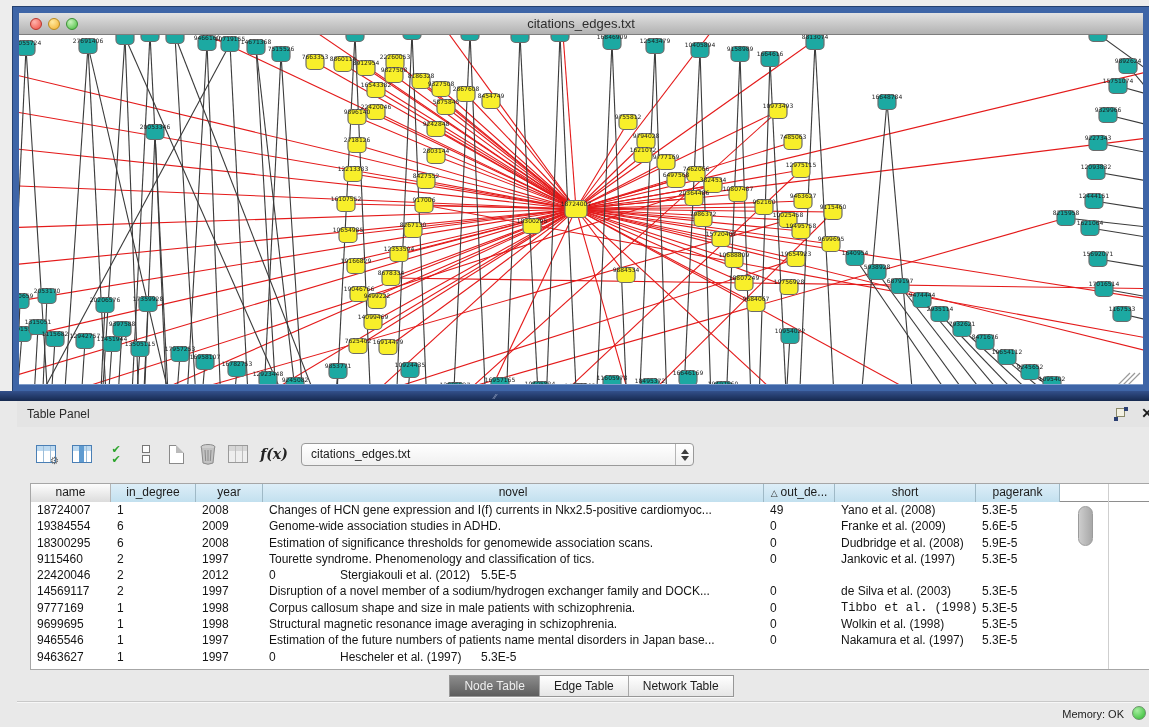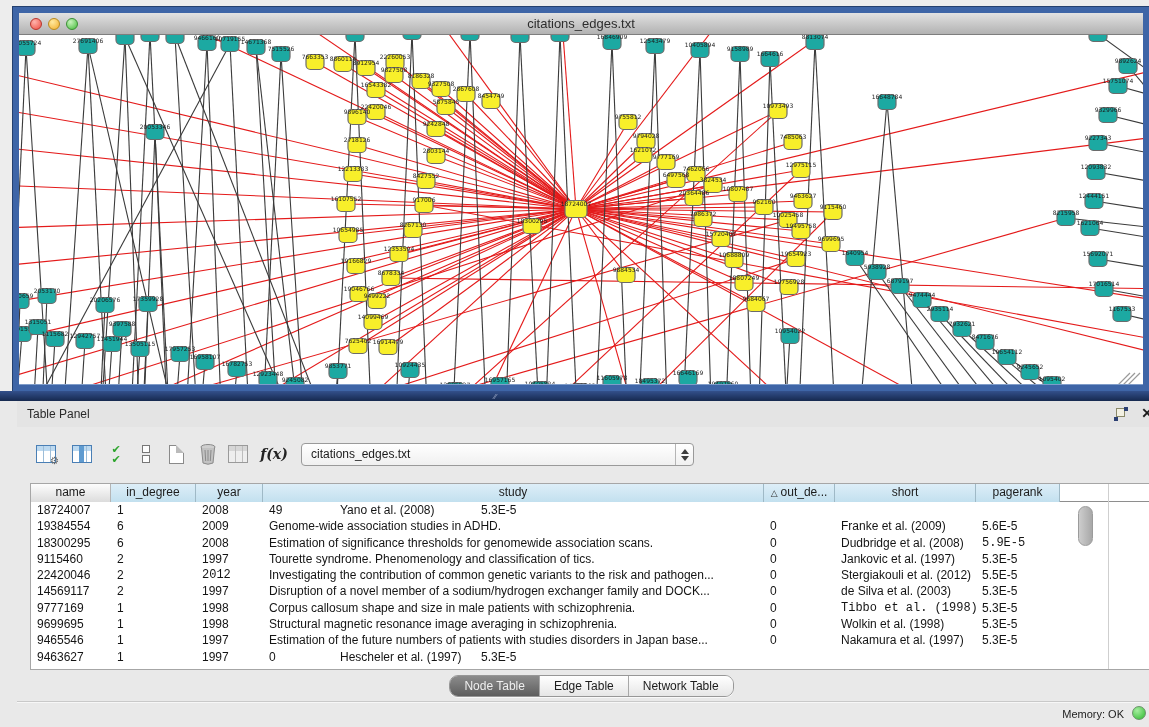--- a/index.html
+++ b/index.html
@@ -54,21 +54,21 @@
   .hcell.name { background:linear-gradient(#fdfdfd,#dcdcdc); border-right:1px solid #b5b5b5; }
   .hcell .tri { font-size:9px; margin-right:3px; color:#333; }
   #tbody { position:absolute; left:0; top:18px; right:0; bottom:0; }
   .trow { display:flex; height:16.3px; }
   .tcell { font-size:12px; color:#141414; line-height:16px; padding-left:6px; white-space:nowrap; overflow:hidden; }
   .scroll-sep { position:absolute; right:44px; top:0; bottom:0; border-left:1px solid #cfcfcf; }
   .vthumb { position:absolute; right:60px; top:22px; width:15px; height:40px; border-radius:8px;
             background:linear-gradient(90deg,#cdcdcd,#a8a8a8); border:1px solid #9b9b9b; }
 
   #tabs-bar { position:absolute; left:0; top:271px; width:100%; height:26px; text-align:center; }
-  #seg { display:inline-flex; margin-top:3px; border:1px solid #979797; border-radius:9px; overflow:hidden;
+  #seg { display:inline-flex; margin-top:3px; border:1px solid #979797; border-radius:0; overflow:hidden;
          box-shadow:0 1px 0 rgba(255,255,255,.7); }
   .seg-btn { padding:0 14px; height:20px; line-height:20px; font-size:12px; color:#1c1c1c;
              background:linear-gradient(#ffffff,#e6e6e6); border-left:1px solid #a8a8a8; }
   .seg-btn:first-child { border-left:none; }
   .seg-btn.active { background:linear-gradient(#8c8c8c,#5e5e5e); color:#efefef; }
 
   #status-row { position:absolute; left:0; top:300px; width:100%; height:26px; border-top:1px solid #c9c9c9;
                 box-shadow: inset 0 1px 0 #f7f7f7; }
   #memory-label { position:absolute; right:42px; top:6px; font-size:11px; color:#222; }
   #memory-dot { position:absolute; right:20px; top:4px; width:14px; height:14px; border-radius:50%;
@@ -621,66 +621,66 @@
           <span class="arr-down"></span>
         </span>
     </div>
   </div>
 
   <div id="table-wrap">
     <div id="thead">
         <div class="hcell name" style="width: 80px;">name</div>
         <div class="hcell" style="width: 85px;">in_degree</div>
         <div class="hcell" style="width: 67px;">year</div>
-        <div class="hcell" style="width: 501px;">study</div>
+        <div class="hcell" style="width: 501px;">novel</div>
         <div class="hcell" style="width: 71px;"><span class="tri">△</span>out_de...</div>
         <div class="hcell" style="width: 141px;">short</div>
         <div class="hcell" style="width: 84px;">pagerank</div>
       </div>
     <div id="tbody">
         <div class="trow">
           <div class="tcell" style="width: 80px;">18724007</div>
           <div class="tcell" style="width: 85px;">1</div>
           <div class="tcell" style="width: 67px;">2008</div>
+          <div class="tcell" style="width: 501px;">Changes of HCN gene expression and I(f) currents in Nkx2.5-positive cardiomyoc...</div>
           <div class="tcell" style="width: 71px;">49</div>
           <div class="tcell" style="width: 141px;">Yano et al. (2008)</div>
           <div class="tcell" style="width: 84px;">5.3E-5</div>
         </div>
         <div class="trow">
           <div class="tcell" style="width: 80px;">19384554</div>
           <div class="tcell" style="width: 85px;">6</div>
           <div class="tcell" style="width: 67px;">2009</div>
           <div class="tcell" style="width: 501px;">Genome-wide association studies in ADHD.</div>
           <div class="tcell" style="width: 71px;">0</div>
           <div class="tcell" style="width: 141px;">Franke et al. (2009)</div>
           <div class="tcell" style="width: 84px;">5.6E-5</div>
         </div>
         <div class="trow">
           <div class="tcell" style="width: 80px;">18300295</div>
           <div class="tcell" style="width: 85px;">6</div>
           <div class="tcell" style="width: 67px;">2008</div>
           <div class="tcell" style="width: 501px;">Estimation of significance thresholds for genomewide association scans.</div>
           <div class="tcell" style="width: 71px;">0</div>
           <div class="tcell" style="width: 141px;">Dudbridge et al. (2008)</div>
-          <div class="tcell" style="width: 84px; font-family: Liberation Mono, monospace;">5.9E-5</div>
+          <div class="tcell" style="width: 84px;">5.9E-5</div>
         </div>
         <div class="trow">
           <div class="tcell" style="width: 80px;">9115460</div>
           <div class="tcell" style="width: 85px;">2</div>
           <div class="tcell" style="width: 67px;">1997</div>
           <div class="tcell" style="width: 501px;">Tourette syndrome. Phenomenology and classification of tics.</div>
           <div class="tcell" style="width: 71px;">0</div>
           <div class="tcell" style="width: 141px;">Jankovic et al. (1997)</div>
           <div class="tcell" style="width: 84px;">5.3E-5</div>
         </div>
         <div class="trow">
           <div class="tcell" style="width: 80px;">22420046</div>
           <div class="tcell" style="width: 85px;">2</div>
-          <div class="tcell" style="width: 67px; font-family: Liberation Mono, monospace;">2012</div>
-          <div class="tcell" style="width: 501px;">Investigating the contribution of common genetic variants to the risk and pathogen...</div>
+          <div class="tcell" style="width: 67px;">2012</div>
           <div class="tcell" style="width: 71px;">0</div>
           <div class="tcell" style="width: 141px;">Stergiakouli et al. (2012)</div>
           <div class="tcell" style="width: 84px;">5.5E-5</div>
         </div>
         <div class="trow">
           <div class="tcell" style="width: 80px;">14569117</div>
           <div class="tcell" style="width: 85px;">2</div>
           <div class="tcell" style="width: 67px;">1997</div>
           <div class="tcell" style="width: 501px;">Disruption of a novel member of a sodium/hydrogen exchanger family and DOCK...</div>
           <div class="tcell" style="width: 71px;">0</div>
@@ -702,21 +702,21 @@
           <div class="tcell" style="width: 67px;">1998</div>
           <div class="tcell" style="width: 501px;">Structural magnetic resonance image averaging in schizophrenia.</div>
           <div class="tcell" style="width: 71px;">0</div>
           <div class="tcell" style="width: 141px;">Wolkin et al. (1998)</div>
           <div class="tcell" style="width: 84px;">5.3E-5</div>
         </div>
         <div class="trow">
           <div class="tcell" style="width: 80px;">9465546</div>
           <div class="tcell" style="width: 85px;">1</div>
           <div class="tcell" style="width: 67px;">1997</div>
-          <div class="tcell" style="width: 501px;">Estimation of the future numbers of patients with studies disorders in Japan base...</div>
+          <div class="tcell" style="width: 501px;">Estimation of the future numbers of patients name mental disorders in Japan base...</div>
           <div class="tcell" style="width: 71px;">0</div>
           <div class="tcell" style="width: 141px;">Nakamura et al. (1997)</div>
           <div class="tcell" style="width: 84px;">5.3E-5</div>
         </div>
         <div class="trow">
           <div class="tcell" style="width: 80px;">9463627</div>
           <div class="tcell" style="width: 85px;">1</div>
           <div class="tcell" style="width: 67px;">1997</div>
           <div class="tcell" style="width: 71px;">0</div>
           <div class="tcell" style="width: 141px;">Hescheler et al. (1997)</div>

